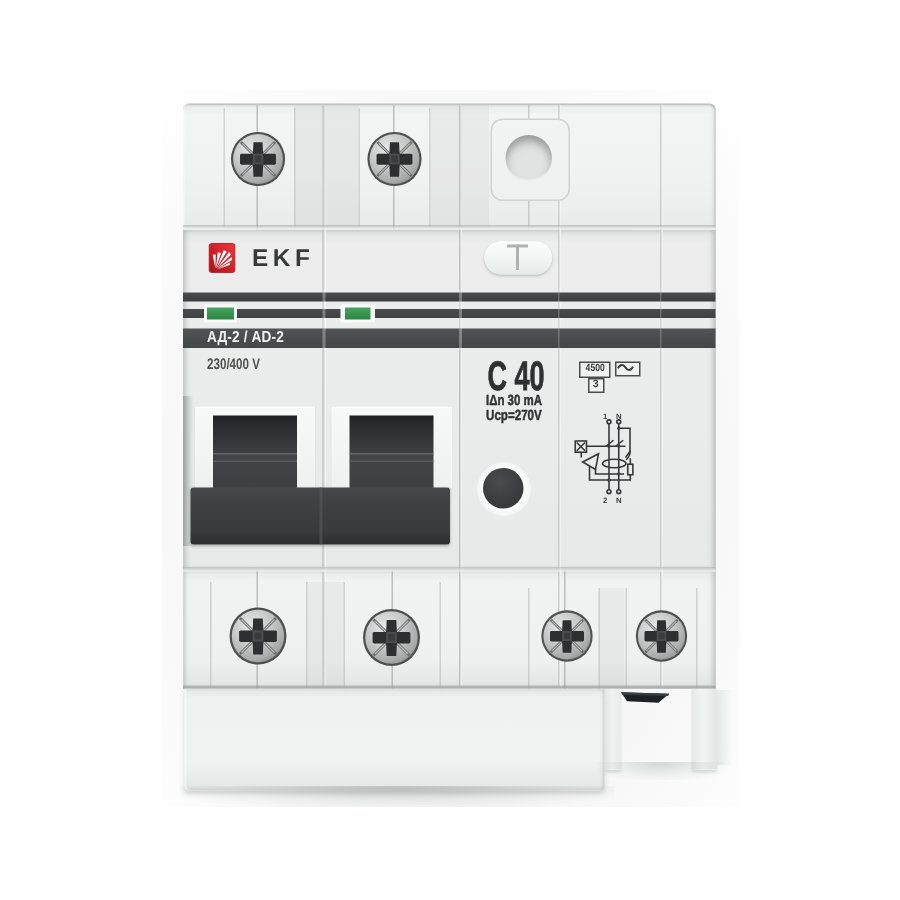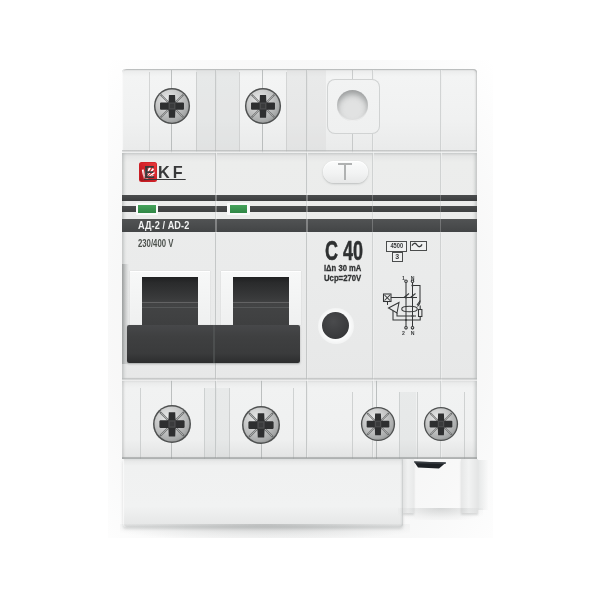--- a/index.html
+++ b/index.html
@@ -135,21 +135,21 @@
     <g fill="#ffffff">
       <polygon points="4.6,16.8 2.8,7.8 4.8,7.6"></polygon>
       <polygon points="4.9,16.9 6.2,6.2 8.4,6.6"></polygon>
       <polygon points="5.2,17.0 10.2,4.8 12.2,5.6"></polygon>
       <polygon points="5.5,17.1 13.8,6.0 15.0,7.6"></polygon>
       <polygon points="5.7,17.3 15.4,9.4 15.6,11.4"></polygon>
       <polygon points="5.9,17.5 14.6,12.8 14.0,14.6"></polygon>
     </g>
   </svg>
 
-  <div class="abs" style="left:144px;top:164.4px;width:48px;font-weight:bold;font-size:16.2px;line-height:16.2px;letter-spacing:3.1px;color:#38393a;text-decoration:underline;">EKF</div>
+  <div class="abs" style="left:168px;top:164.4px;width:48px;font-weight:bold;font-size:16.2px;line-height:16.2px;letter-spacing:3.1px;color:#38393a;">EKF</div>
 
   <div class="abs" style="left:322.6px;top:161px;width:45.4px;height:21.6px;border-radius:11px;background:linear-gradient(180deg,#fbfcfc,#f1f2f2 60%,#e7e8e8);box-shadow:0 1px 2px rgba(140,143,143,.5), inset 0 1px 1px #ffffff;"></div>
 
   <div class="abs" style="left:337.6px;top:162.8px;width:14.6px;height:2.6px;background:#b0b2b2;"></div>
   <div class="abs" style="left:343.8px;top:162.8px;width:2.6px;height:17.4px;background:#b0b2b2;"></div>
 
   <div class="abs" style="left:122px;top:194.5px;width:355px;height:6px;background:linear-gradient(180deg,#4a4c4d,#3c3e3f);"></div>
 
   <div class="abs" style="left:122px;top:205.5px;width:355px;height:6.5px;background:linear-gradient(180deg,#4a4c4d,#3e4041);"></div>
 

